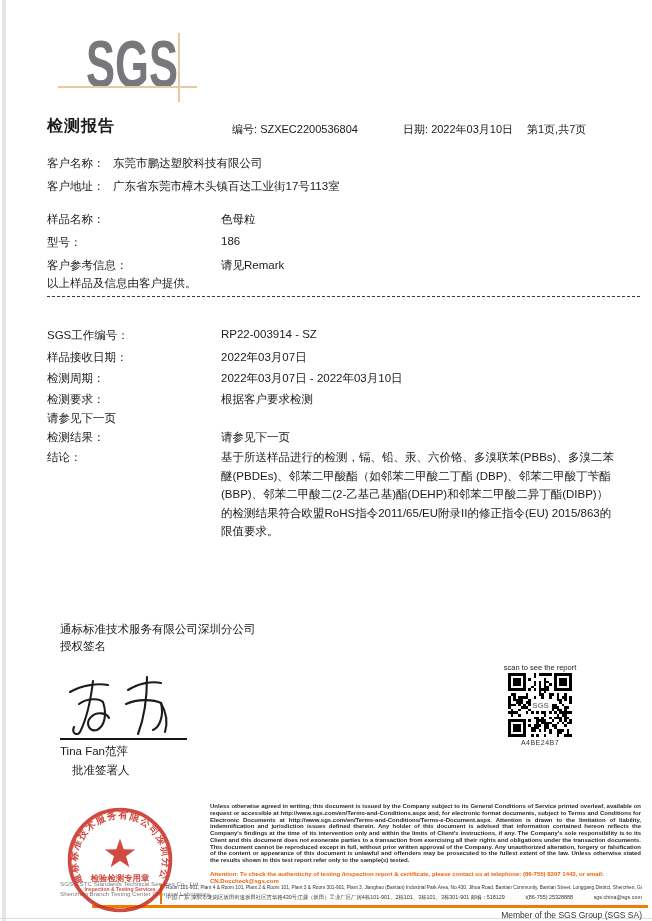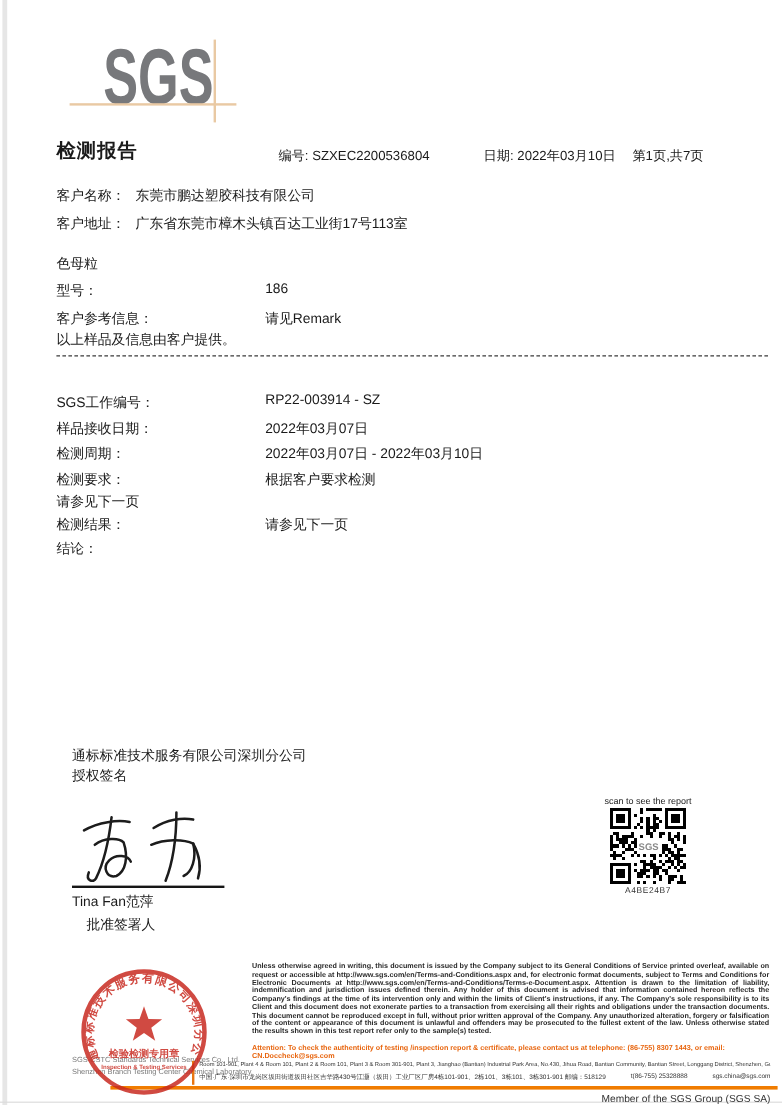--- a/index.html
+++ b/index.html
@@ -93,20 +93,21 @@
   <div class="abs frow client" style="top:156px">
     <span class="lab">客户名称：</span>
     <span>东莞市鹏达塑胶科技有限公司</span>
   </div>
   <div class="abs frow client" style="top:179px">
     <span class="lab">客户地址：</span>
     <span>广东省东莞市樟木头镇百达工业街17号113室</span>
   </div>
 
   <div class="abs frow wide" style="top:212px">
+    <span class="lab">样品名称：</span>
     <span>色母粒</span>
   </div>
   <div class="abs frow wide" style="top:235px">
     <span class="lab">型号：</span>
     <span>186</span>
   </div>
   <div class="abs frow wide" style="top:258px">
     <span class="lab">客户参考信息：</span>
     <span>请见Remark</span>
   </div>
@@ -132,20 +133,21 @@
   </div>
   <div class="abs frow wide" style="top:411px">
     <span>请参见下一页</span>
   </div>
   <div class="abs frow wide" style="top:430px">
     <span class="lab">检测结果：</span>
     <span>请参见下一页</span>
   </div>
 
   <div class="abs concl-label">结论：</div>
+  <div class="abs concl-text">基于所送样品进行的检测，镉、铅、汞、六价铬、多溴联苯(PBBs)、多溴二苯醚(PBDEs)、邻苯二甲酸酯（如邻苯二甲酸二丁酯 (DBP)、邻苯二甲酸丁苄酯(BBP)、邻苯二甲酸二(2-乙基己基)酯(DEHP)和邻苯二甲酸二异丁酯(DIBP)）的检测结果符合欧盟RoHS指令2011/65/EU附录II的修正指令(EU) 2015/863的限值要求。</div>
 
   <div class="abs sig-company">通标标准技术服务有限公司深圳分公司</div>
   <div class="abs sig-auth">授权签名</div>
   <svg class="abs sig-img" width="130" height="68" viewBox="0 0 130 68">
     <g fill="none" stroke="#1c1c1c" stroke-width="2.1" stroke-linecap="round">
       <path d="M8 20 C20 13 36 11 46 13"></path>
       <path d="M31 9 C29 26 25 46 18 60 C16 64 9 62 12 55"></path>
       <path d="M17 32 C25 26 37 26 41 30 C45 42 43 54 35 58 C27 60 23 51 29 45 C35 39 45 41 47 46"></path>
       <path d="M66 18 C77 11 90 9 99 11"></path>
       <path d="M85 5 C85 22 83 44 76 62"></path>

